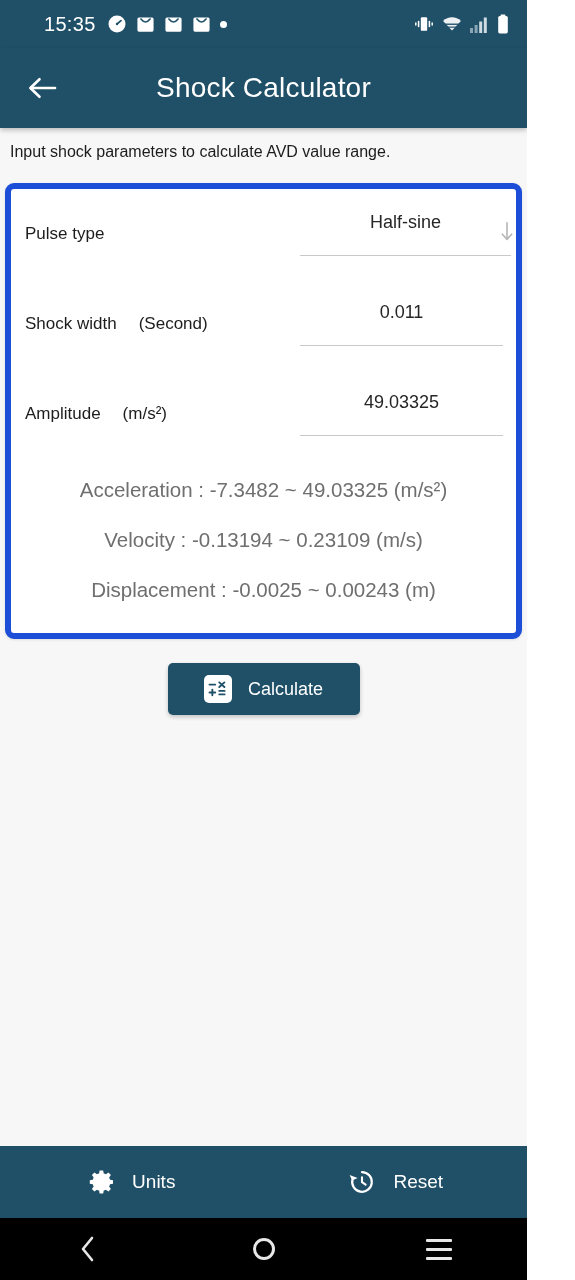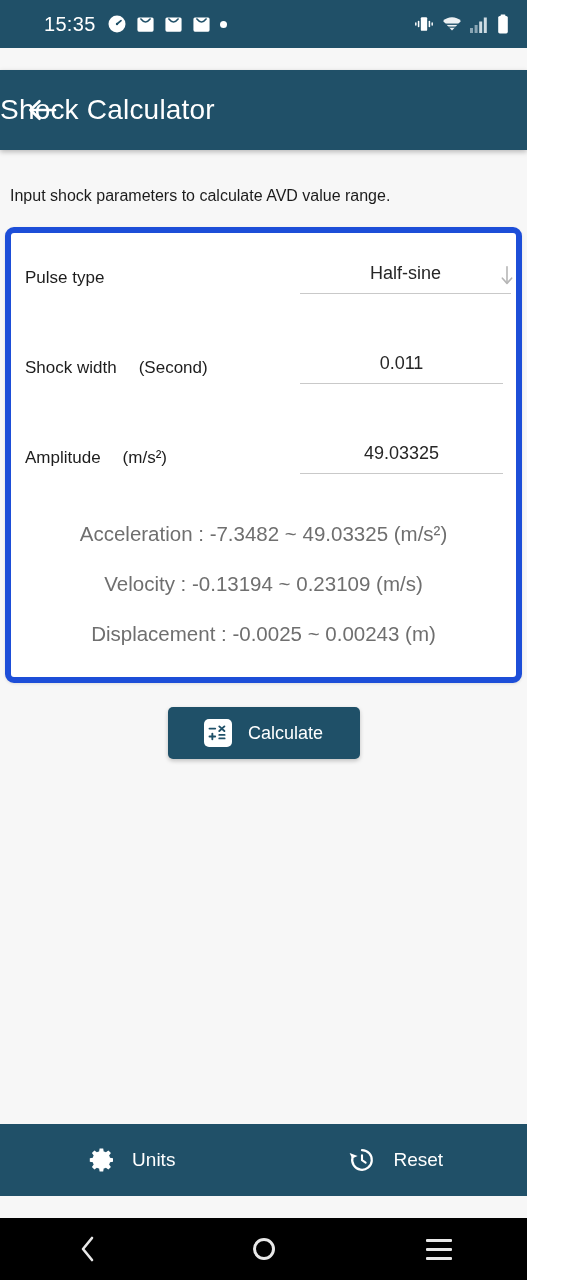--- a/index.html
+++ b/index.html
@@ -12,21 +12,20 @@
     -webkit-font-smoothing: antialiased;
   }
   #phone {
     position: relative;
     width: 527px;
     height: 1280px;
     overflow: hidden;
     background: #f7f7f7;
     display: flex;
     flex-direction: column;
-    gap: 22px;
   }
 
   
   .statusbar {
     height: 48px;
     background: #205068;
     display: flex;
     align-items: center;
     padding: 0 18px 0 44px;
     box-sizing: border-box;
@@ -72,20 +71,21 @@
     width: 56px; height: 56px;
     margin-left: 14px;
     display: flex;
     align-items: center;
     justify-content: center;
     cursor: pointer;
   }
   .appbar-title {
     position: absolute;
     left: 0; right: 0;
+    text-align: center;
     color: #ffffff;
     font-size: 28px;
     font-weight: normal;
     letter-spacing: .2px;
     pointer-events: none;
   }
 
   
   .content {
     flex: 1 1 auto;
@@ -130,21 +130,21 @@
     flex: 1 1 auto;
     position: relative;
     display: flex;
     align-items: center;
   }
   .field-input {
     flex: 1 1 auto;
     text-align: center;
     font-size: 18px;
     color: #262626;
-    padding-bottom: 9px;
+    padding-bottom: 22px;
     border-bottom: 1.6px solid #c9c9c9;
     cursor: text;
   }
   .select-row .field-input {
     margin-right: 0;
     padding-right: 0;
   }
   .select-row .field-ctrl { padding-right: 5px; }
   .num-row .field-ctrl { padding-right: 13px; }
   .dropdown-arrow {

